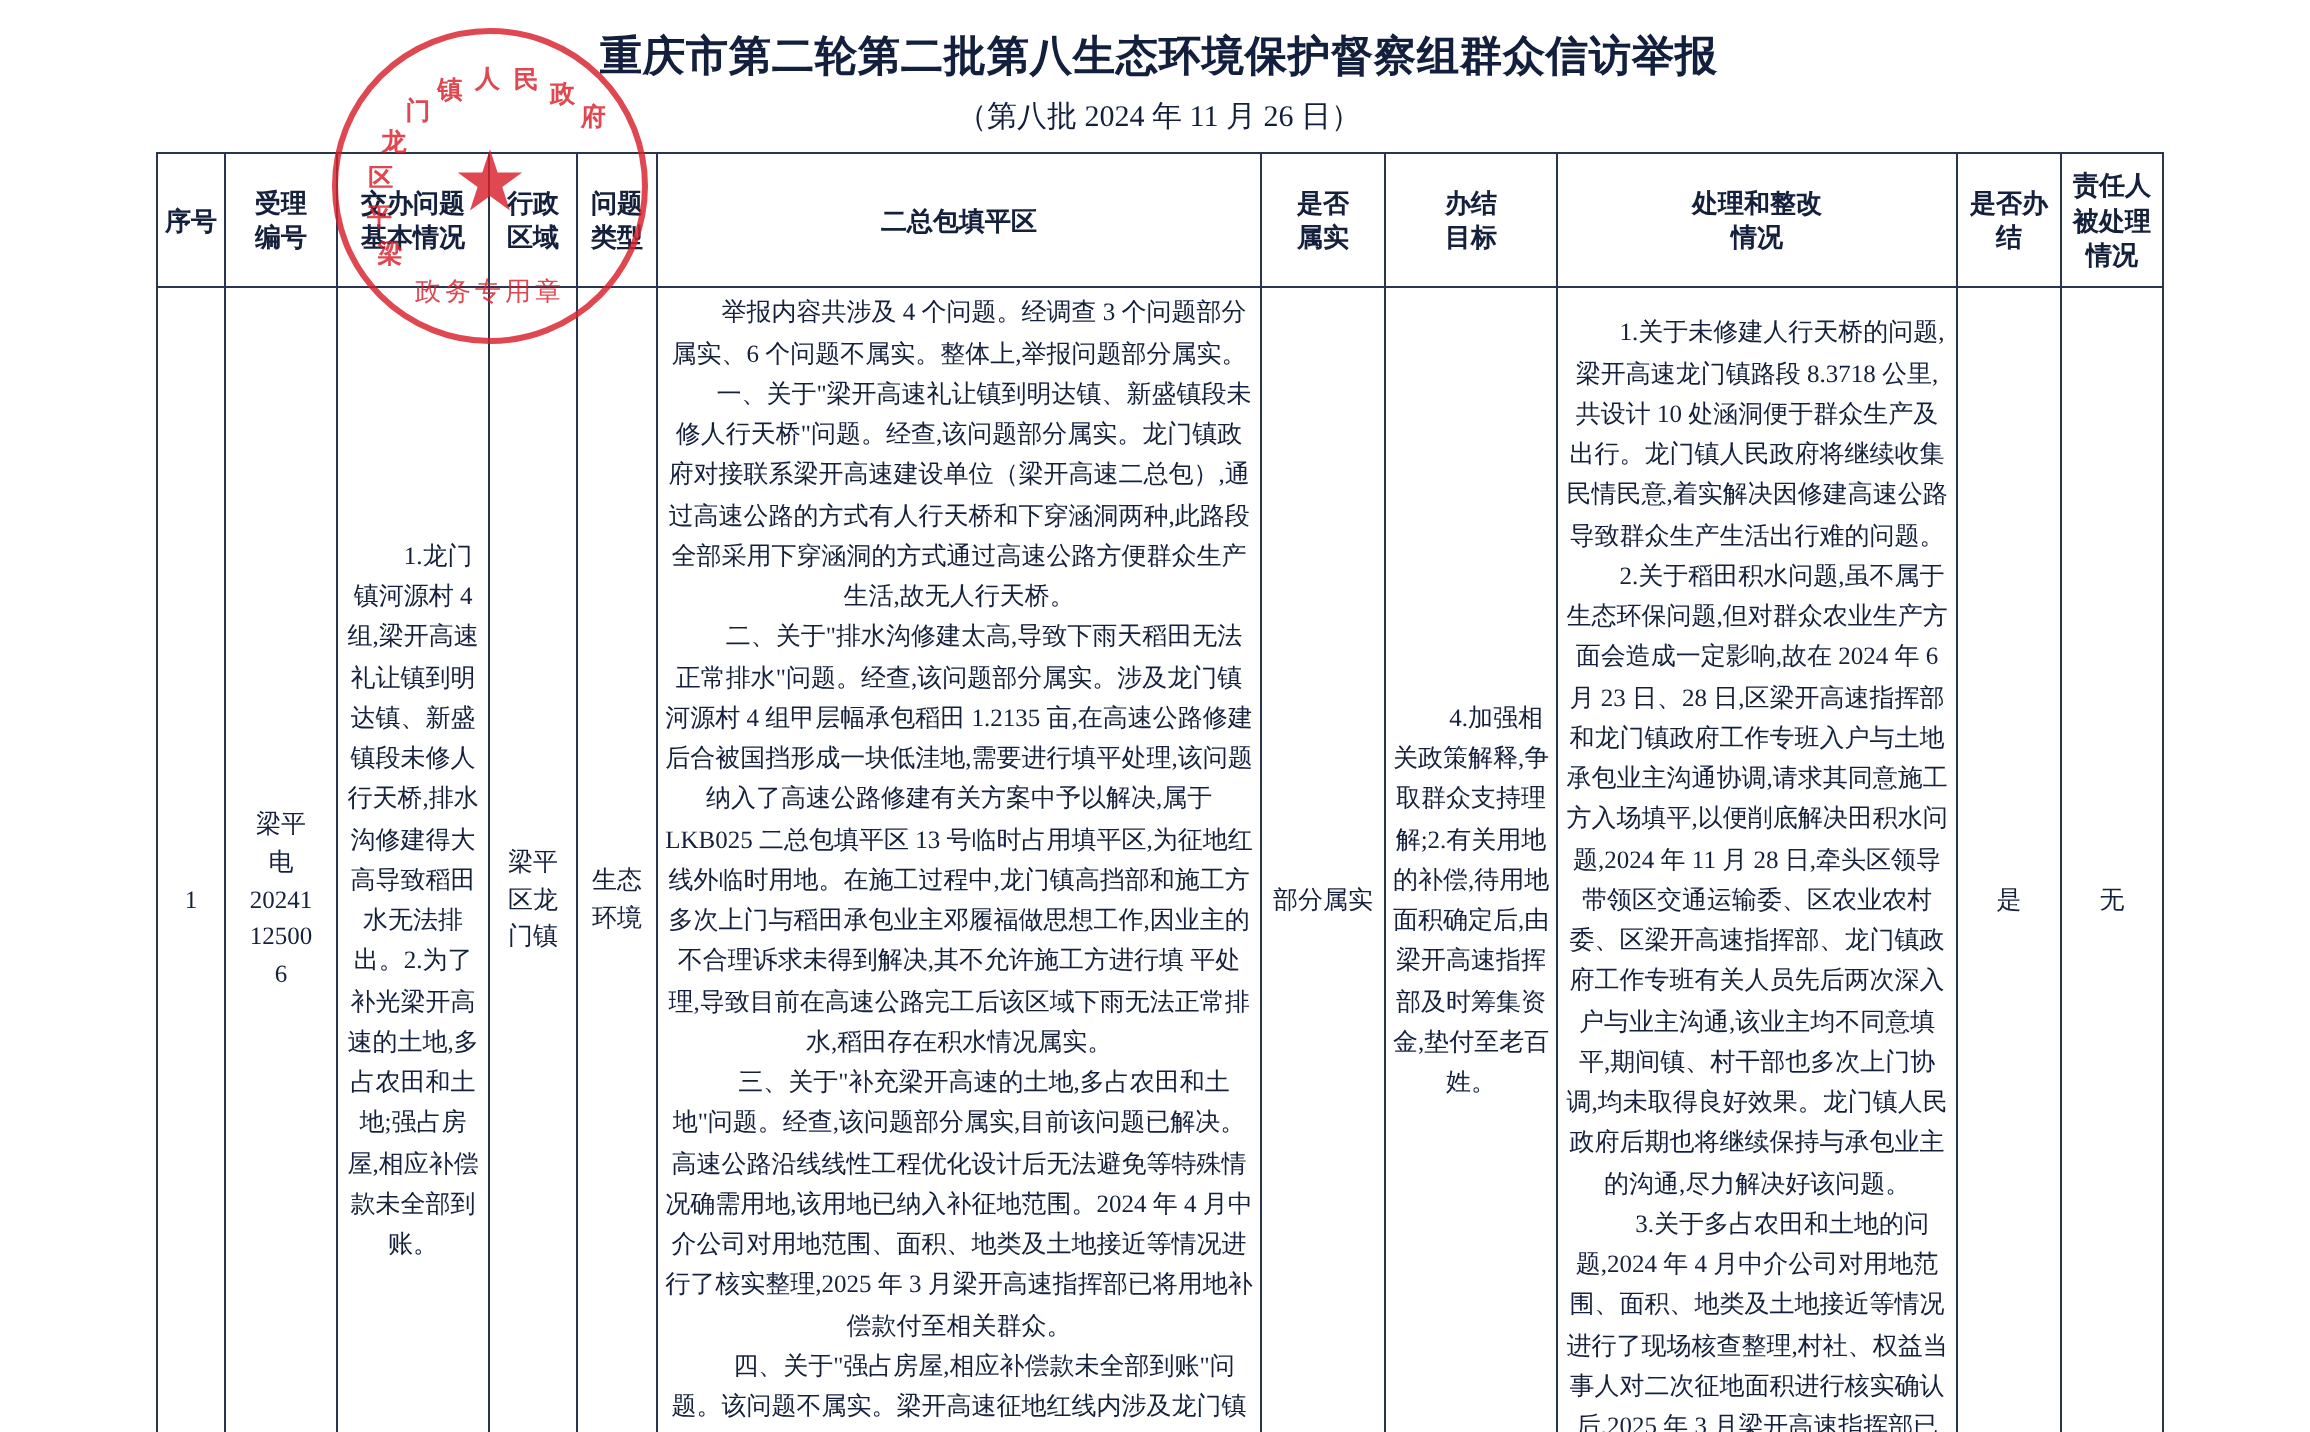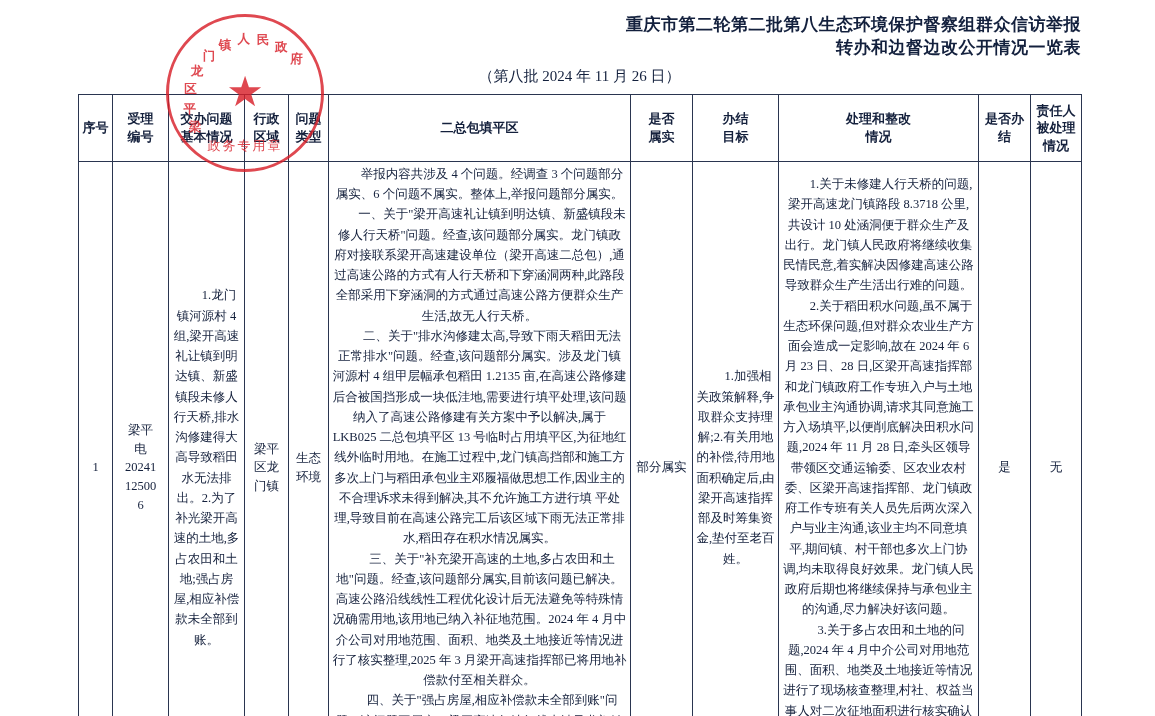--- a/index.html
+++ b/index.html
@@ -22,26 +22,25 @@
     box-sizing: border-box;
     padding: 14px 74px 0 78px;
   }
   
   .title-block {
     text-align: center;
     position: relative;
     z-index: 3;
   }
   .doc-title-line {
-    font-size: 17px;
+    font-size: 21px;
     font-weight: bold;
     letter-spacing: 0.5px;
     line-height: 1.35;
     color: #13203d;
-    text-align: right;
   }
   .doc-subtitle {
     font-size: 15px;
     margin-top: 7px;
     margin-bottom: 8px;
     color: #13203d;
   }
   
   .seal {
     position: absolute;
@@ -134,21 +133,20 @@
   }
   
 </style>
 </head>
 <body>
 
 <div class="page">
 
   <div class="title-block">
     <div class="doc-title-line">重庆市第二轮第二批第八生态环境保护督察组群众信访举报</div>
-    <div class="doc-title-line">转办和边督边改公开情况一览表</div>
     <div class="doc-subtitle">（第八批 2024 年 11 月 26 日）</div>
   </div>
 
   <div class="seal">
     <div class="seal-star">★</div>
     <div class="seal-text">
       <span style="transform:rotate(-115deg) translate(0,-62px) rotate(115deg);">梁</span>
       <span style="transform:rotate(-97deg) translate(0,-62px) rotate(97deg);">平</span>
       <span style="transform:rotate(-79deg) translate(0,-62px) rotate(79deg);">区</span>
       <span style="transform:rotate(-61deg) translate(0,-62px) rotate(61deg);">龙</span>
@@ -204,21 +202,21 @@
         <td>生态<br>环境</td>
         <td class="body-cell cell-pad-b">
           <p class="para">举报内容共涉及 4 个问题。经调查 3 个问题部分属实、6 个问题不属实。整体上,举报问题部分属实。</p>
           <p class="para">一、关于"梁开高速礼让镇到明达镇、新盛镇段未修人行天桥"问题。经查,该问题部分属实。龙门镇政府对接联系梁开高速建设单位（梁开高速二总包）,通过高速公路的方式有人行天桥和下穿涵洞两种,此路段全部采用下穿涵洞的方式通过高速公路方便群众生产生活,故无人行天桥。</p>
           <p class="para">二、关于"排水沟修建太高,导致下雨天稻田无法正常排水"问题。经查,该问题部分属实。涉及龙门镇河源村 4 组甲层幅承包稻田 1.2135 亩,在高速公路修建后合被国挡形成一块低洼地,需要进行填平处理,该问题纳入了高速公路修建有关方案中予以解决,属于 LKB025 二总包填平区 13 号临时占用填平区,为征地红线外临时用地。在施工过程中,龙门镇高挡部和施工方多次上门与稻田承包业主邓履福做思想工作,因业主的不合理诉求未得到解决,其不允许施工方进行填 平处理,导致目前在高速公路完工后该区域下雨无法正常排水,稻田存在积水情况属实。</p>
           <p class="para">三、关于"补充梁开高速的土地,多占农田和土地"问题。经查,该问题部分属实,目前该问题已解决。高速公路沿线线性工程优化设计后无法避免等特殊情况确需用地,该用地已纳入补征地范围。2024 年 4 月中介公司对用地范围、面积、地类及土地接近等情况进行了核实整理,2025 年 3 月梁开高速指挥部已将用地补偿款付至相关群众。</p>
           <p class="para">四、关于"强占房屋,相应补偿款未全部到账"问题。该问题不属实。梁开高速征地红线内涉及龙门镇拆迁房屋 58 户,相应的住房补偿安置款已按照有关政策规定和标准,全部补偿到位,不存在未到账的情况。</p>
         </td>
         <td>部分属实</td>
         <td class="mid-cell cell-pad-a">
-          <p class="para">1.加强相关政策解释,争取群众支持理解;2.有关用地的补偿,待用地面积确定后,由梁开高速指挥部及时筹集资金,垫付至老百姓。</p>
+          <p class="para">4.加强相关政策解释,争取群众支持理解;2.有关用地的补偿,待用地面积确定后,由梁开高速指挥部及时筹集资金,垫付至老百姓。</p>
         </td>
         <td class="body-cell cell-pad-b">
           <p class="para">1.关于未修建人行天桥的问题,梁开高速龙门镇路段 8.3718 公里,共设计 10 处涵洞便于群众生产及出行。龙门镇人民政府将继续收集民情民意,着实解决因修建高速公路导致群众生产生活出行难的问题。</p>
           <p class="para">2.关于稻田积水问题,虽不属于生态环保问题,但对群众农业生产方面会造成一定影响,故在 2024 年 6 月 23 日、28 日,区梁开高速指挥部和龙门镇政府工作专班入户与土地承包业主沟通协调,请求其同意施工方入场填平,以便削底解决田积水问题,2024 年 11 月 28 日,牵头区领导带领区交通运输委、区农业农村委、区梁开高速指挥部、龙门镇政府工作专班有关人员先后两次深入户与业主沟通,该业主均不同意填平,期间镇、村干部也多次上门协调,均未取得良好效果。龙门镇人民政府后期也将继续保持与承包业主的沟通,尽力解决好该问题。</p>
           <p class="para">3.关于多占农田和土地的问题,2024 年 4 月中介公司对用地范围、面积、地类及土地接近等情况进行了现场核查整理,村社、权益当事人对二次征地面积进行核实确认后,2025 年 3 月梁开高速指挥部已将用地补偿款按付至相关群众。</p>
         </td>
         <td>是</td>
         <td>无</td>
       </tr>
     </tbody>

